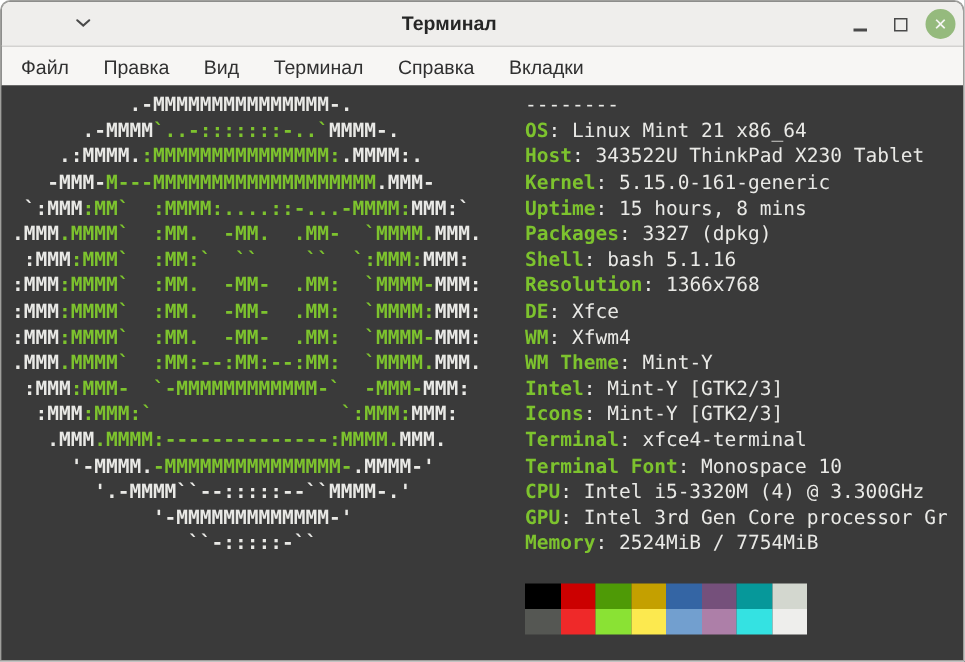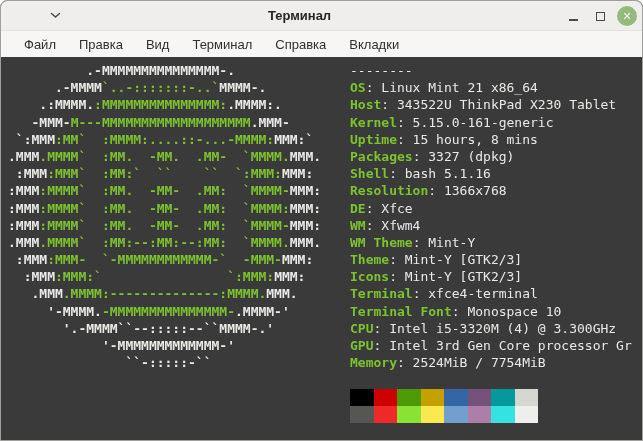--- a/index.html
+++ b/index.html
@@ -11,21 +11,21 @@
   .window{width:643px;height:441px;border:1px solid var(--win-border);border-radius:7px 7px 0 0;overflow:hidden;background:var(--terminal-bg);}
   .titlebar{height:30px;background:var(--titlebar-bg);position:relative;display:flex;align-items:center;border-bottom:1px solid #e2e1df;}
   .chevron{position:absolute;left:48px;top:9px;width:12px;height:10px;display:flex;align-items:center;justify-content:center;cursor:pointer;}
   .title{position:absolute;left:0;right:44px;text-align:center;font-size:13px;font-weight:700;color:#262626;}
   .winbtns{position:absolute;right:5px;top:0;height:30px;display:flex;align-items:center;gap:7px;}
   .wbtn{width:20px;height:20px;display:flex;align-items:center;justify-content:center;cursor:pointer;}
   .minbar{width:9px;height:2px;background:#4a4a4a;margin-top:8px;}
   .maxbox{width:9px;height:9px;border:1.5px solid #4a4a4a;background:transparent;}
   .closebtn{width:20px;height:20px;border-radius:50%;background:var(--close-green);display:flex;align-items:center;justify-content:center;cursor:pointer;}
   .closex{color:#f6f6f4;font-size:11px;font-weight:700;line-height:1;font-family:"DejaVu Sans",sans-serif;}
-  .menubar{height:26px;background:var(--menubar-bg);display:flex;align-items:center;padding-left:15px;}
+  .menubar{height:26px;background:var(--menubar-bg);display:flex;align-items:center;padding-left:5px;}
   .menu-item{font-size:13px;color:#303030;padding:4px 8px;margin-right:7px;cursor:pointer;border-radius:3px;}
   .terminal{position:relative;width:641px;height:428px;background:var(--terminal-bg);overflow:hidden;font-family:"DejaVu Sans Mono",monospace;cursor:text;}
   .art{position:absolute;left:7px;top:5px;}
   .info{position:absolute;left:349px;top:5px;}
   .tline{height:17.2px;line-height:17.2px;white-space:pre;font-size:13px;color:var(--text-white);}
   .art .tline{font-weight:700;}
   .w{color:var(--text-white);}
   .g{color:var(--text-green);}
   .lab{color:var(--text-green);font-weight:700;}
   .prow{height:17.2px;font-size:0;white-space:nowrap;}
@@ -90,21 +90,21 @@
         <div class="tline"><span class="lab">OS</span><span class="w">: Linux Mint 21 x86_64</span></div>
         <div class="tline"><span class="lab">Host</span><span class="w">: 343522U ThinkPad X230 Tablet</span></div>
         <div class="tline"><span class="lab">Kernel</span><span class="w">: 5.15.0-161-generic</span></div>
         <div class="tline"><span class="lab">Uptime</span><span class="w">: 15 hours, 8 mins</span></div>
         <div class="tline"><span class="lab">Packages</span><span class="w">: 3327 (dpkg)</span></div>
         <div class="tline"><span class="lab">Shell</span><span class="w">: bash 5.1.16</span></div>
         <div class="tline"><span class="lab">Resolution</span><span class="w">: 1366x768</span></div>
         <div class="tline"><span class="lab">DE</span><span class="w">: Xfce</span></div>
         <div class="tline"><span class="lab">WM</span><span class="w">: Xfwm4</span></div>
         <div class="tline"><span class="lab">WM Theme</span><span class="w">: Mint-Y</span></div>
-        <div class="tline"><span class="lab">Theme</span><span class="w">: Mint-Y [GTK2/3]</span></div>
+        <div class="tline"><span class="lab">Intel</span><span class="w">: Mint-Y [GTK2/3]</span></div>
         <div class="tline"><span class="lab">Icons</span><span class="w">: Mint-Y [GTK2/3]</span></div>
         <div class="tline"><span class="lab">Terminal</span><span class="w">: xfce4-terminal</span></div>
         <div class="tline"><span class="lab">Terminal Font</span><span class="w">: Monospace 10</span></div>
         <div class="tline"><span class="lab">CPU</span><span class="w">: Intel i5-3320M (4) @ 3.300GHz</span></div>
         <div class="tline"><span class="lab">GPU</span><span class="w">: Intel 3rd Gen Core processor Gr</span></div>
         <div class="tline"><span class="lab">Memory</span><span class="w">: 2524MiB / 7754MiB</span></div>
         <div class="tline"> </div>
         <div class="prow"><span class="swatch" style="background: rgb(0, 0, 0);"></span><span class="swatch" style="background: rgb(204, 0, 0);"></span><span class="swatch" style="background: rgb(78, 154, 6);"></span><span class="swatch" style="background: rgb(196, 160, 0);"></span><span class="swatch" style="background: rgb(52, 101, 164);"></span><span class="swatch" style="background: rgb(117, 80, 123);"></span><span class="swatch" style="background: rgb(6, 152, 154);"></span><span class="swatch" style="background: rgb(211, 215, 207);"></span></div>
         <div class="prow"><span class="swatch" style="background: rgb(85, 87, 83);"></span><span class="swatch" style="background: rgb(239, 41, 41);"></span><span class="swatch" style="background: rgb(138, 226, 52);"></span><span class="swatch" style="background: rgb(252, 233, 79);"></span><span class="swatch" style="background: rgb(114, 159, 207);"></span><span class="swatch" style="background: rgb(173, 127, 168);"></span><span class="swatch" style="background: rgb(52, 226, 226);"></span><span class="swatch" style="background: rgb(238, 238, 236);"></span></div>
       </div>

